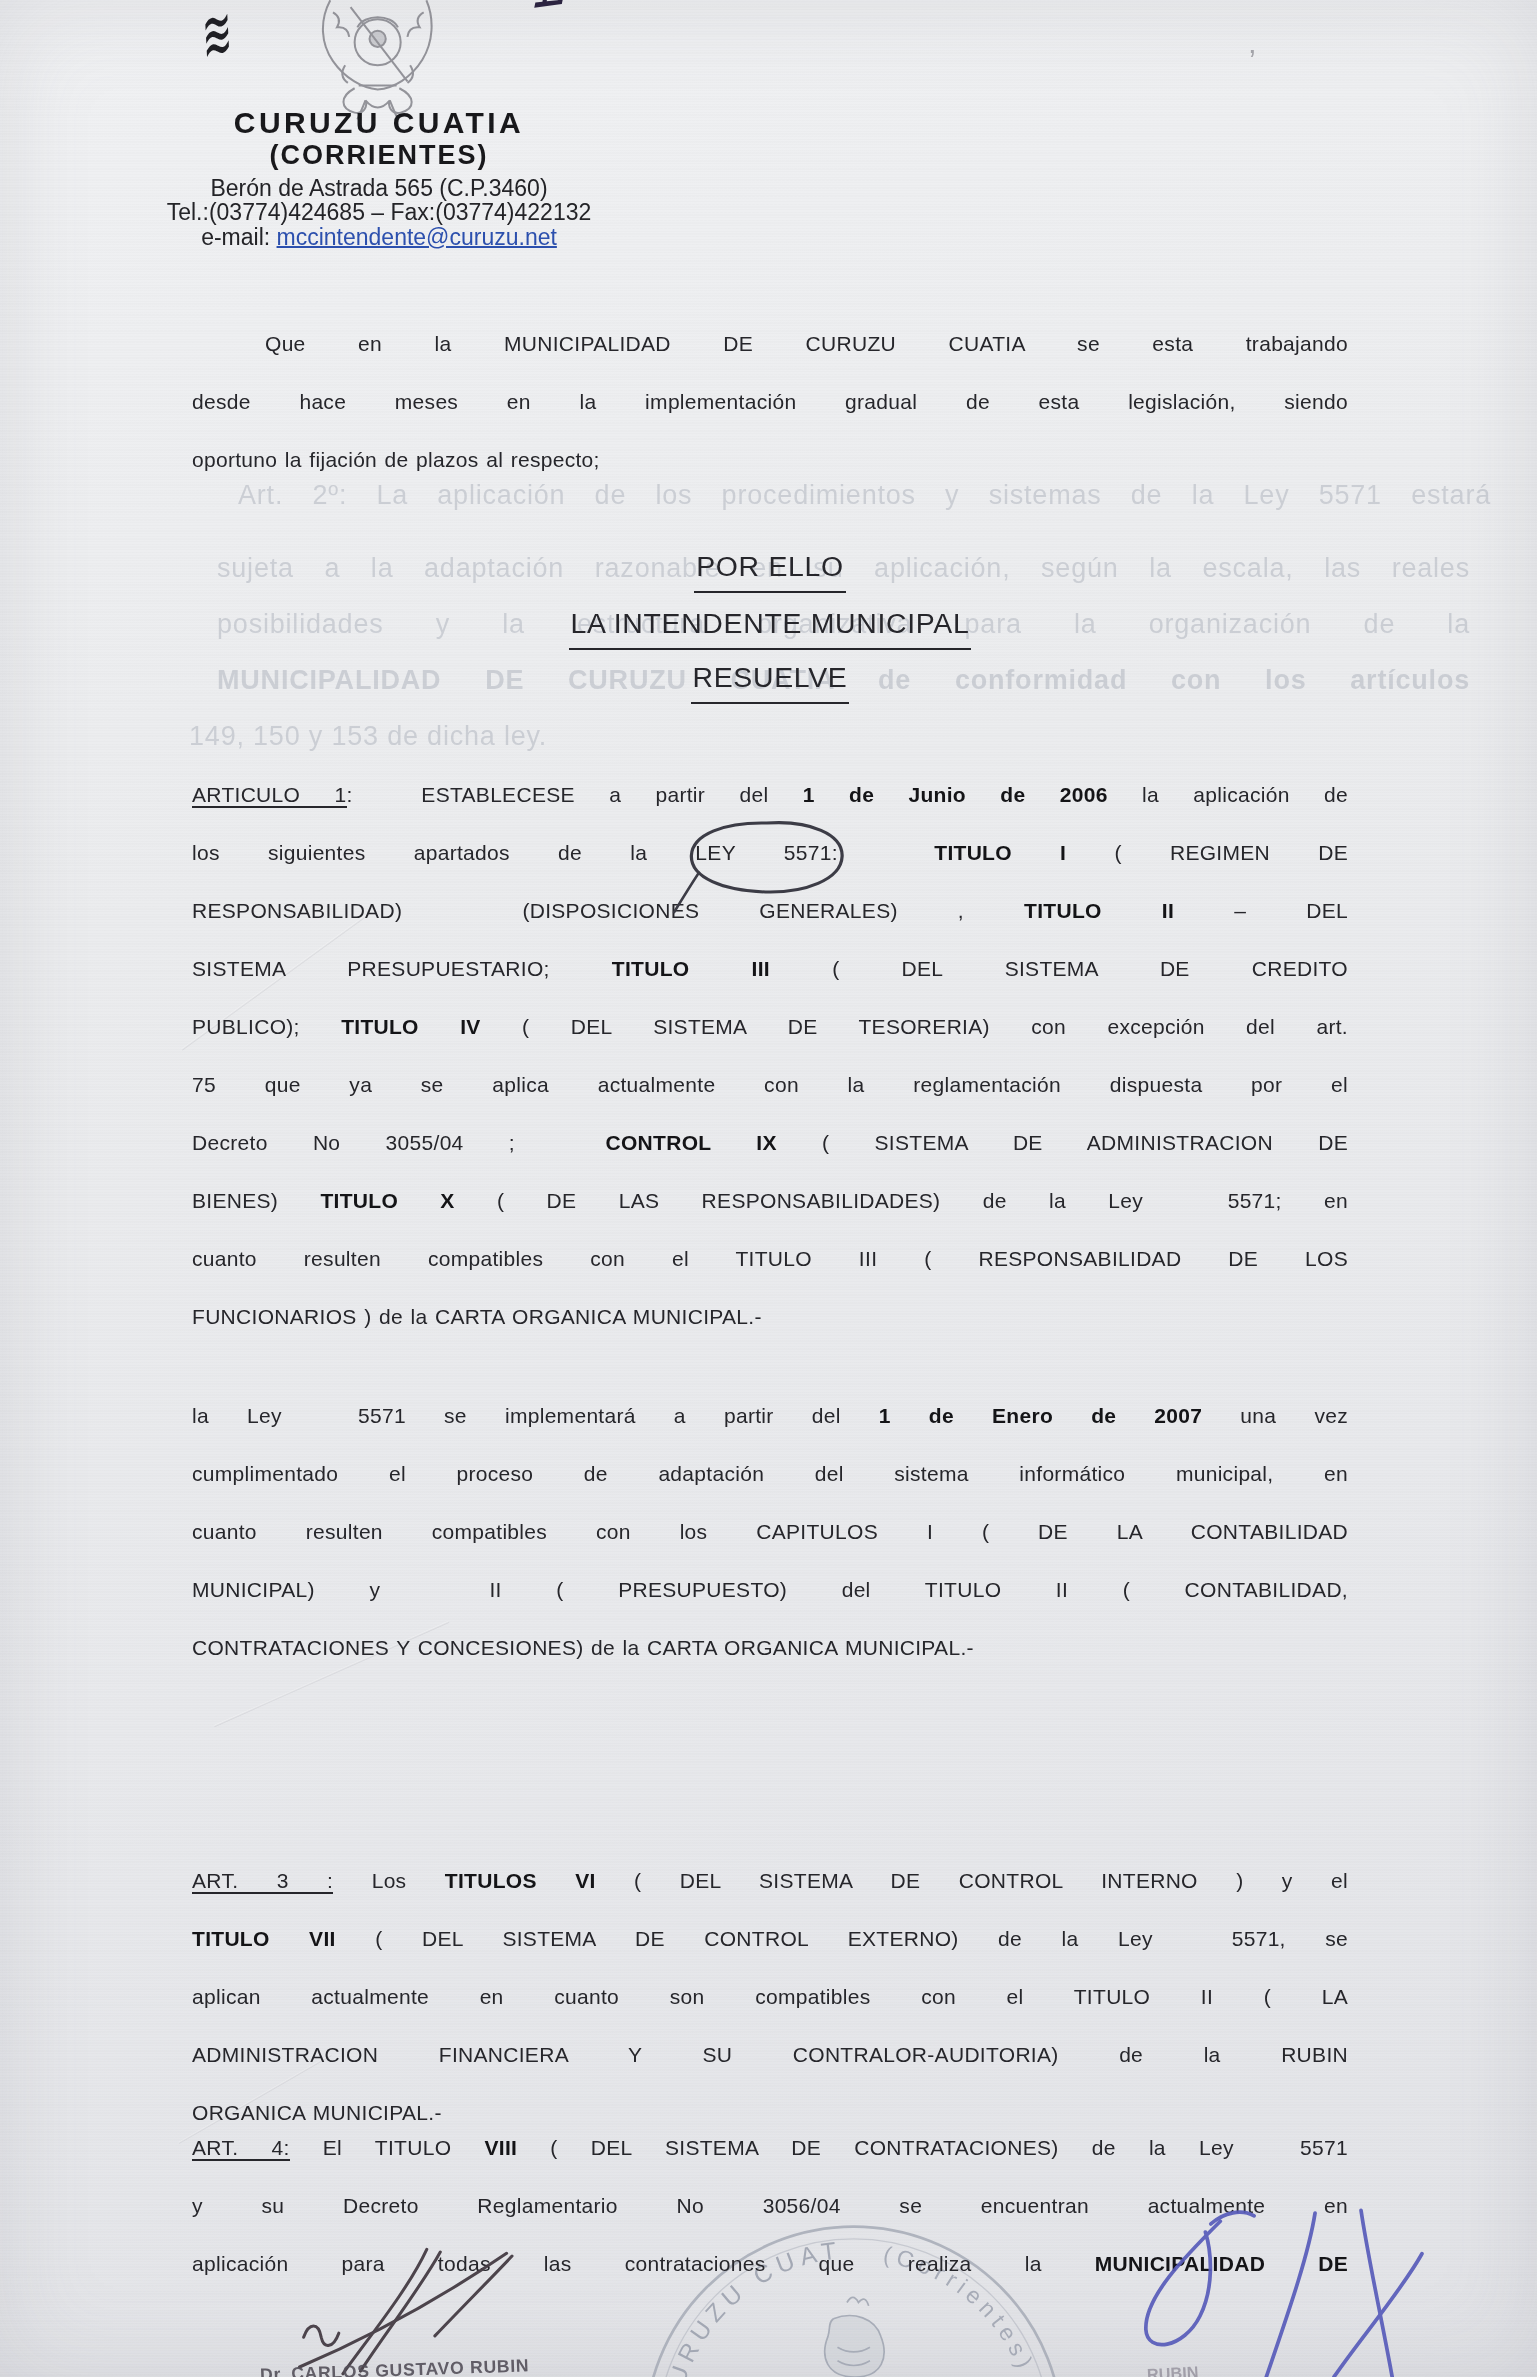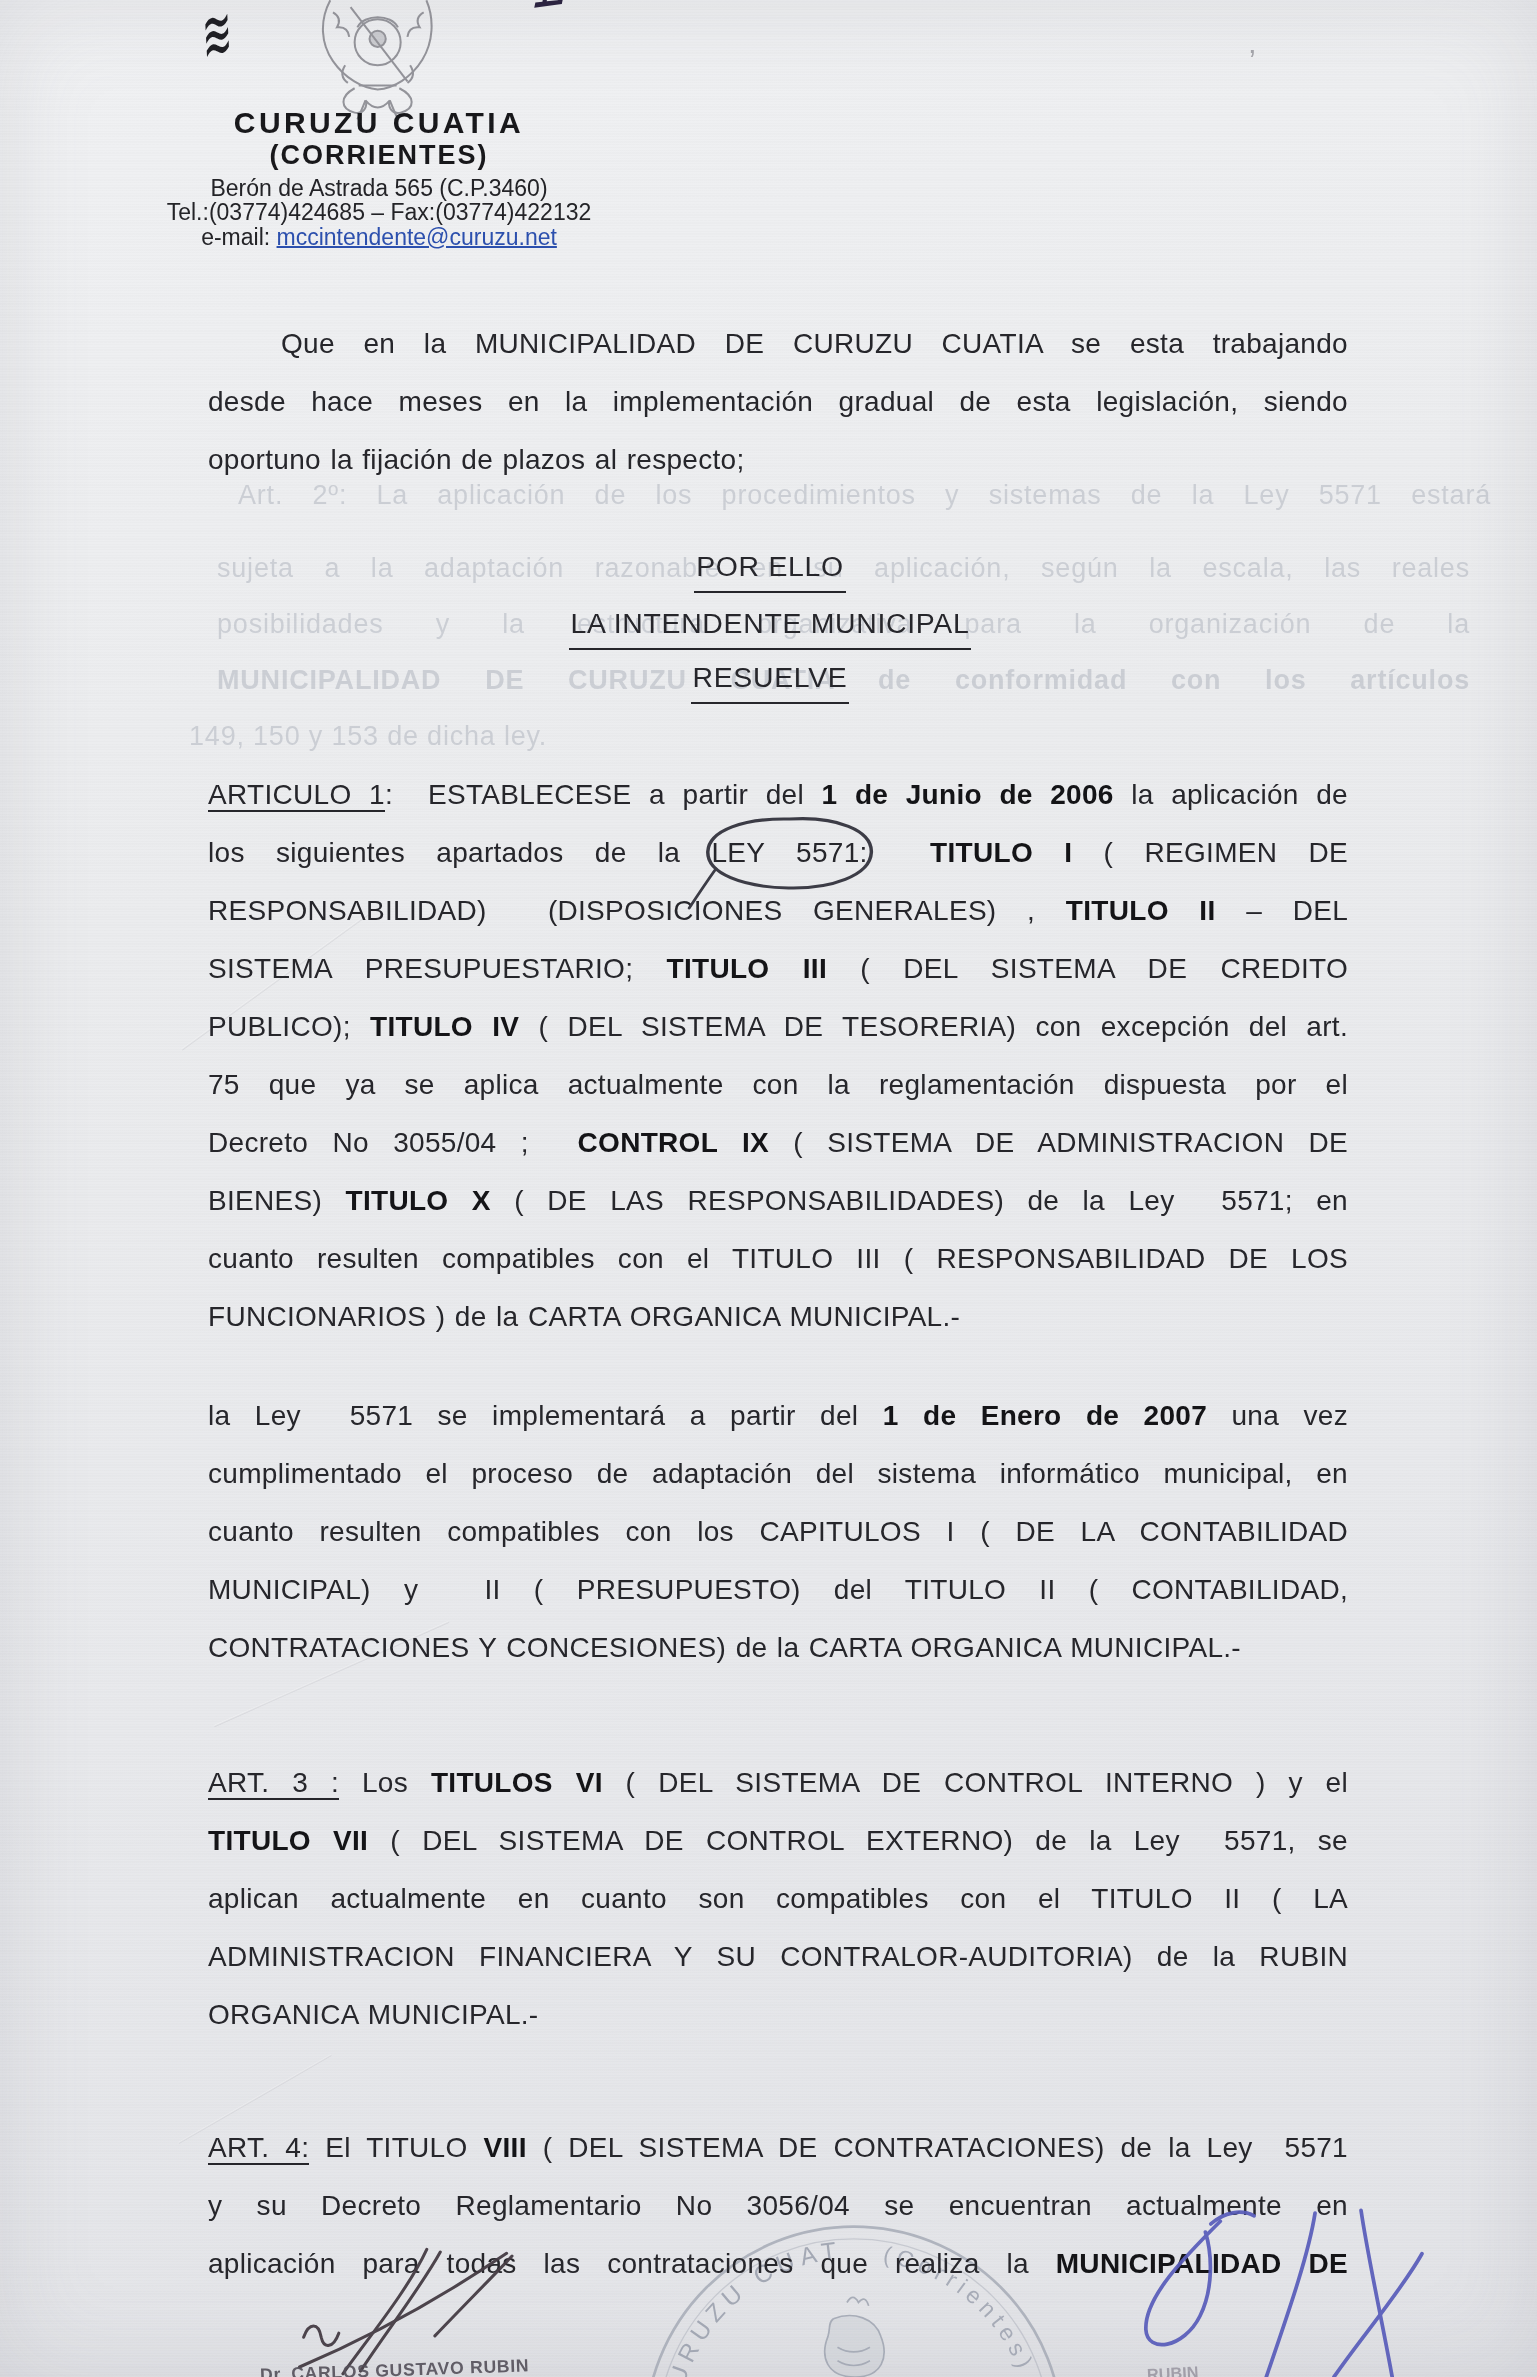--- a/index.html
+++ b/index.html
@@ -16,21 +16,21 @@
   
   .hdr{position:absolute;left:115px;width:528px;text-align:center;color:#17171a;}
   .org-name{top:106px;font-size:30px;font-weight:bold;letter-spacing:3.4px;}
   .org-sub{top:140px;font-size:27px;font-weight:bold;letter-spacing:2px;}
   .addr{top:175px;font-size:23px;font-weight:500;color:#222226;}
   .phone{top:199px;font-size:23px;font-weight:500;color:#222226;}
   .email{top:224px;font-size:23px;font-weight:500;color:#222226;}
   .email a{color:#2b4fae;text-decoration:underline;text-decoration-thickness:2px;}
   
   .col{position:absolute;left:192px;width:1156px;z-index:3;}
-  .line{height:58px;line-height:58px;font-size:28px;color:#26262b;letter-spacing:0.3px;word-spacing:1.4px;white-space:nowrap;margin-left:16px;}
+  .line{height:58px;line-height:58px;font-size:21px;color:#26262b;letter-spacing:0.3px;word-spacing:1.4px;white-space:nowrap;}
   .just{text-align:justify;text-align-last:justify;text-justify:inter-word;white-space:normal;}
   .ind{text-indent:73px;}
   .b{font-weight:bold;color:#141417;}
   .u{border-bottom:2.7px solid #26262b;}
   .heading{position:absolute;left:192px;width:1156px;text-align:center;font-size:28.4px;color:#26262b;z-index:3;letter-spacing:0.7px;}
   .heading span{border-bottom:2.7px solid #26262b;padding:0 2px 9px 2px;}
   
   .circled{position:relative;}
   .circled svg{position:absolute;left:-9.5px;top:-22px;width:calc(100% + 19px);height:76px;overflow:visible;z-index:5;pointer-events:none;}
   
@@ -111,21 +111,21 @@
       <div class="line just"><span>cuanto resulten compatibles con el TITULO III ( RESPONSABILIDAD DE LOS</span></div>
       <div class="line"><span>FUNCIONARIOS ) de la CARTA ORGANICA MUNICIPAL.-</span></div>
     </div>
   <div class="col" style="top:1387px;">
       <div class="line just"><span>la Ley&nbsp; 5571 se implementará a partir del </span><span class="b">1 de Enero de 2007</span><span> una vez</span></div>
       <div class="line just"><span>cumplimentado el proceso de adaptación del sistema informático municipal, en</span></div>
       <div class="line just"><span>cuanto resulten compatibles con los CAPITULOS I ( DE LA CONTABILIDAD</span></div>
       <div class="line just"><span>MUNICIPAL) y&nbsp; II ( PRESUPUESTO) del TITULO II ( CONTABILIDAD,</span></div>
       <div class="line"><span>CONTRATACIONES Y CONCESIONES) de la CARTA ORGANICA MUNICIPAL.-</span></div>
     </div>
-  <div class="col" style="top:1754px;">
+  <div class="col" style="top:1852px;">
       <div class="line just"><span class="u">ART. 3 :</span><span> Los </span><span class="b">TITULOS VI</span><span> ( DEL SISTEMA DE CONTROL INTERNO ) y el</span></div>
       <div class="line just"><span class="b">TITULO VII</span><span> ( DEL SISTEMA DE CONTROL EXTERNO) de la Ley&nbsp; 5571, se</span></div>
       <div class="line just"><span>aplican actualmente en cuanto son compatibles con el TITULO II ( LA</span></div>
       <div class="line just"><span>ADMINISTRACION FINANCIERA Y SU CONTRALOR-AUDITORIA) de la RUBIN</span></div>
       <div class="line"><span>ORGANICA MUNICIPAL.-</span></div>
     </div>
   <div class="col" style="top:2119px;">
       <div class="line just"><span class="u">ART. 4:</span><span> El TITULO </span><span class="b">VIII</span><span> ( DEL SISTEMA DE CONTRATACIONES) de la Ley&nbsp; 5571</span></div>
       <div class="line just"><span>y su Decreto Reglamentario No 3056/04 se encuentran actualmente en</span></div>
       <div class="line just"><span>aplicación para todas las contrataciones que realiza la </span><span class="b">MUNICIPALIDAD DE</span></div>

